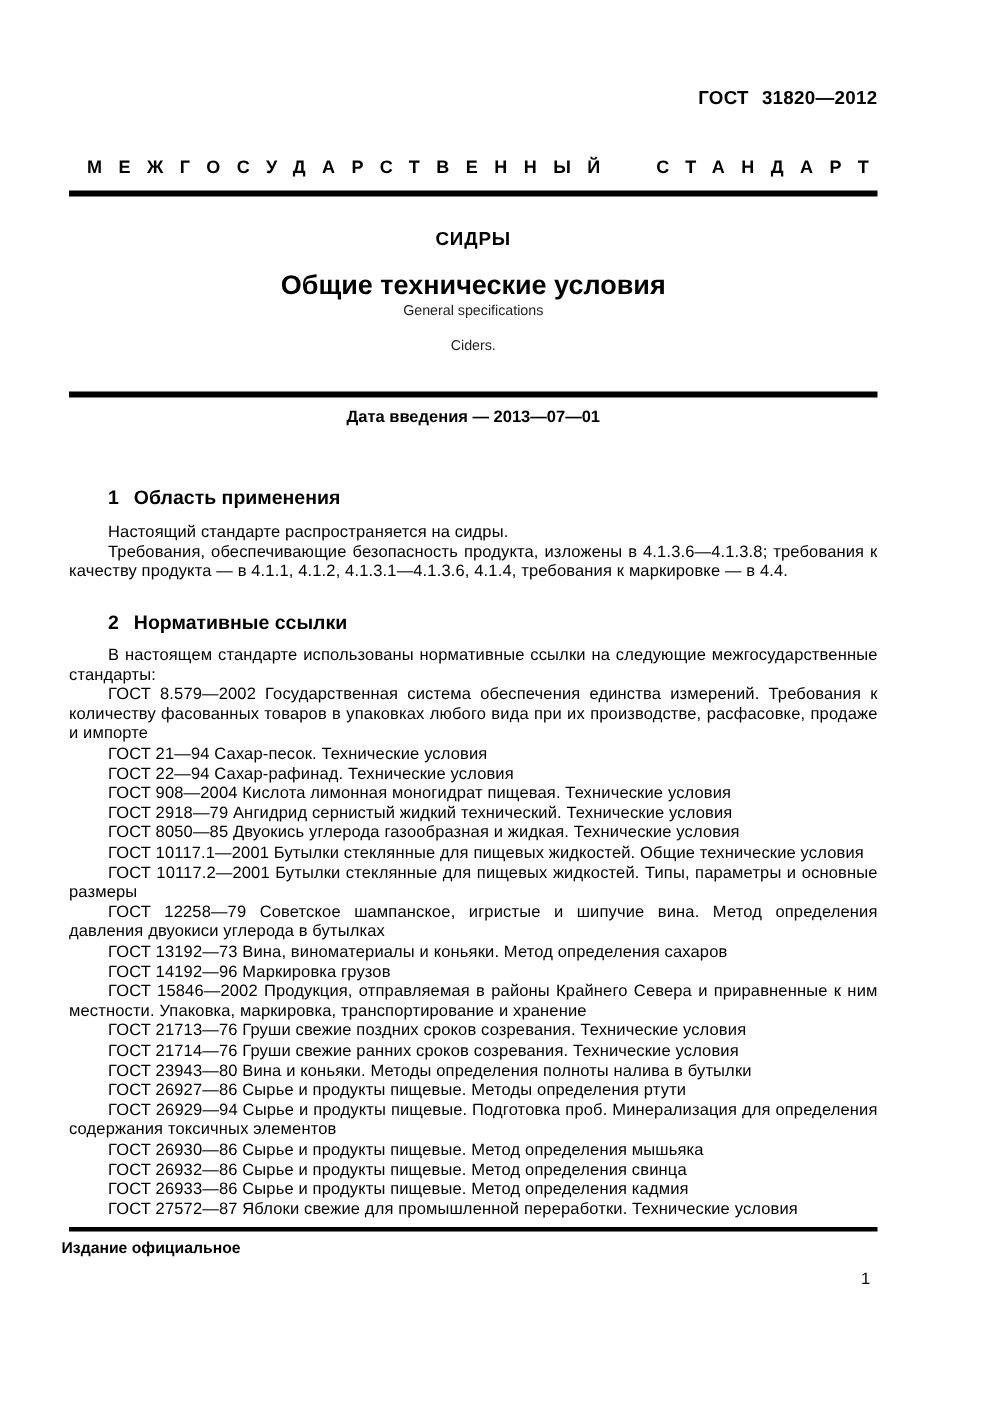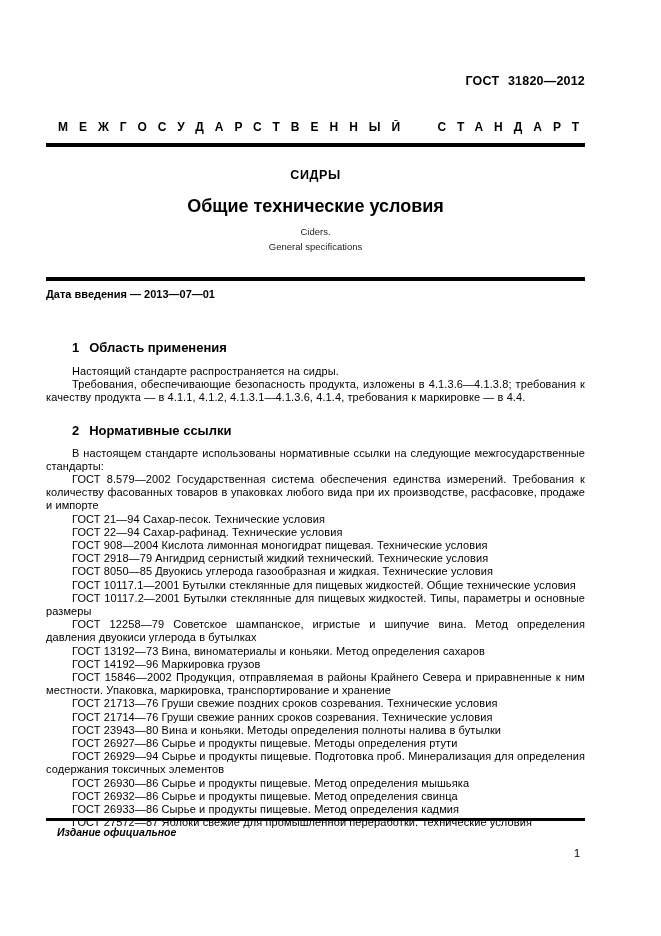--- a/index.html
+++ b/index.html
@@ -11,21 +11,21 @@
     -webkit-font-smoothing: antialiased;
   }
   .page {
     position: relative;
     width: 661px; height: 936px;
     background: #fff;
     overflow: hidden;
   }
   .content {
     position: absolute;
-    left: 46px; top: 16px;
+    left: 46px; top: 0;
     width: 539px;
   }
   .doc-number {
     margin-top: 58px;
     text-align: right;
     font-weight: bold;
     font-size: 12.5px;
     line-height: 14px;
     word-spacing: 5px;
     letter-spacing: 0.2px;
@@ -65,21 +65,21 @@
   .title-en {
     margin-top: 12px;
     text-align: center;
     font-size: 9.5px;
     line-height: 11px;
     color: #222;
   }
   .title-en2 { margin-top: 4px; }
   .date-line {
     margin-top: 6px;
-    text-align: left;
+    text-align: center;
     font-weight: bold;
     font-size: 11px;
     line-height: 14px;
   }
   .sec-heading {
     font-weight: bold;
     font-size: 13px;
     line-height: 16px;
     padding-left: 26px;
   }
@@ -97,25 +97,24 @@
   .para-first { margin-top: 9px; }
   .intro-para { margin-top: 8px; }
   .footer-rule {
     position: absolute;
     left: 46px; top: 818px;
     width: 539px; height: 3px;
     background: #000;
   }
   .edition {
     position: absolute;
-    left: 57px; top: 826px;
+    left: 41px; top: 826px;
     font-weight: bold;
     font-size: 10.5px;
     line-height: 12px;
-    font-style: italic;
   }
   .page-num {
     position: absolute;
     left: 574px; top: 847px;
     font-size: 11px;
     line-height: 12px;
   }
 </style>
 </head>
 <body>
@@ -124,22 +123,22 @@
   <div class="content">
 
     <div class="doc-number">ГОСТ 31820—2012</div>
 
     <div class="standard-type">МЕЖГОСУДАРСТВЕННЫЙ СТАНДАРТ</div>
 
     <div class="rule-thick rule-top"></div>
 
     <div class="title-main">СИДРЫ</div>
     <div class="title-sub">Общие технические условия</div>
+    <div class="title-en title-en2">General specifications</div>
     <div class="title-en">Ciders.</div>
-    <div class="title-en title-en2">General specifications</div>
 
     <div class="rule-thick rule-mid"></div>
 
     <div class="date-line">Дата введения — 2013—07—01</div>
 
     <div class="sec-heading sec-heading-1">
       <span class="sec-num">1</span><span>Область применения</span>
     </div>
     <p class="para para-first">Настоящий стандарте распространяется на сидры.</p>
     <p class="para">Требования, обеспечивающие безопасность продукта, изложены в 4.1.3.6—4.1.3.8; требования к качеству продукта — в 4.1.1, 4.1.2, 4.1.3.1—4.1.3.6, 4.1.4, требования к маркировке — в 4.4.</p>

